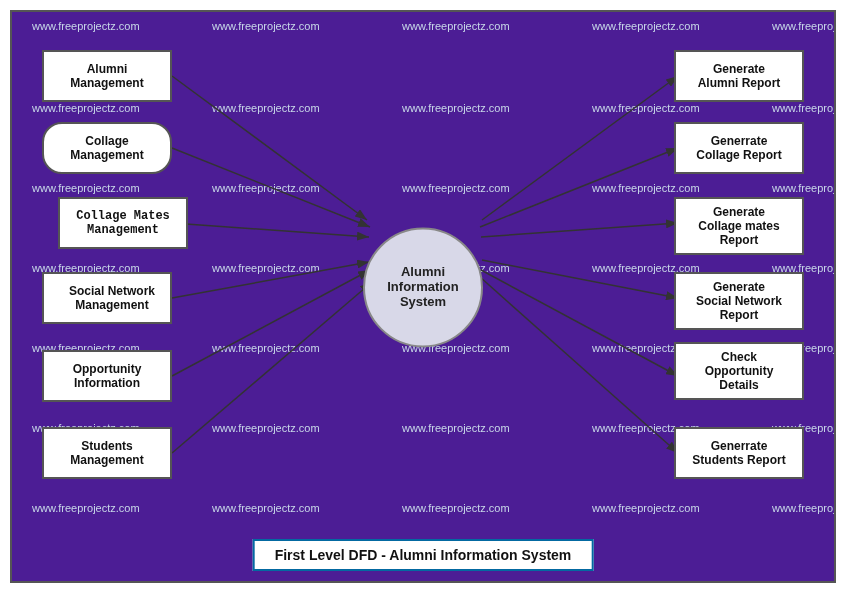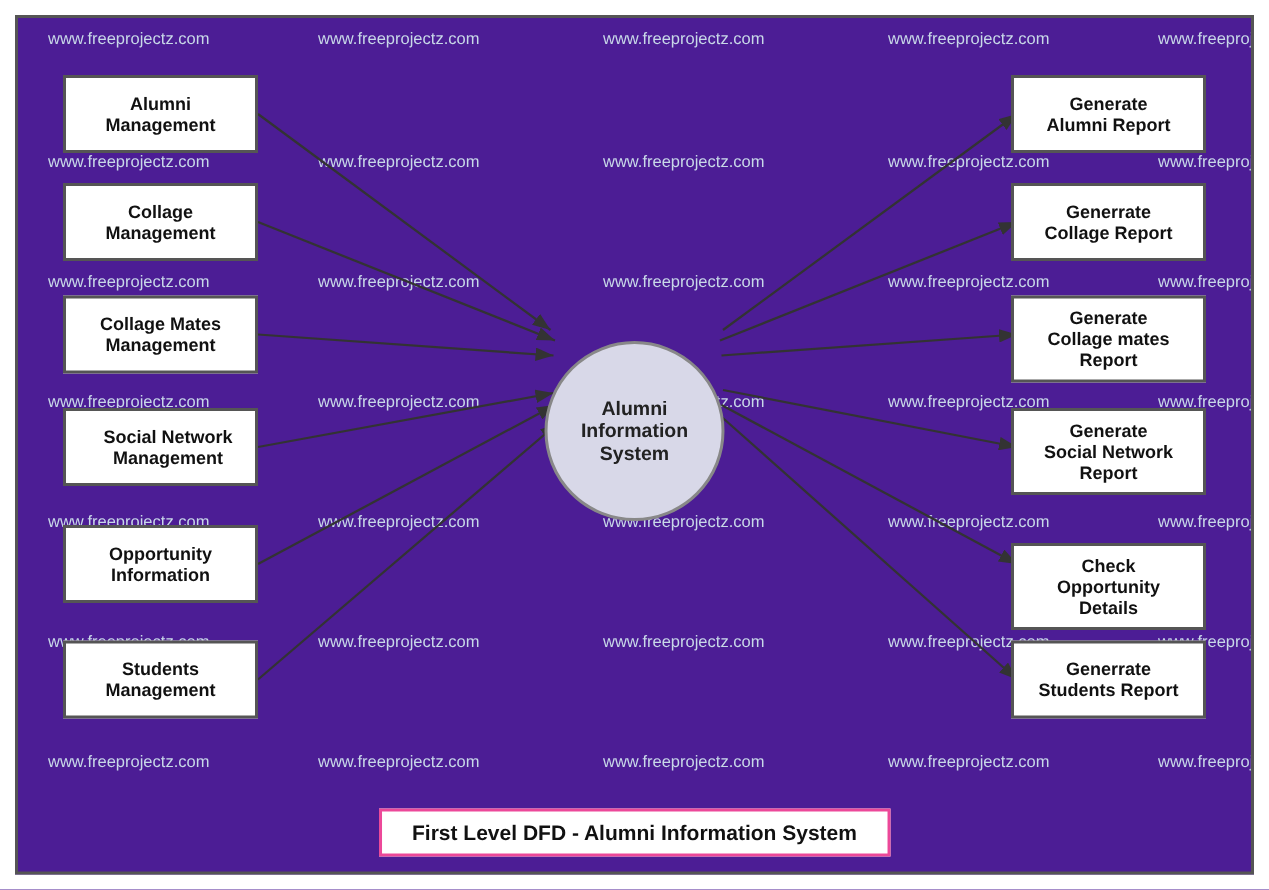--- a/index.html
+++ b/index.html
@@ -81,21 +81,21 @@
       height: 100%;
       z-index: 5;
     }
 
     
     .bottom-label {
       position: absolute;
       bottom: 10px;
       left: 50%;
       transform: translateX(-50%);
-      border: 2px solid #ec4899;
+      border: 2px solid #0369a1;
       padding: 6px 20px;
       font-size: 14px;
       font-weight: bold;
       color: #111;
       background: #fff;
       white-space: nowrap;
     }
 
     
     .wm-container {
@@ -158,26 +158,26 @@
 
   <div class="center-circle">
     <span>Alumni<br>Information<br>System</span>
   </div>
 
   <div class="box" style="left:30px; top:38px;">
     <span style="white-space:pre-line;">Alumni
 Management</span>
   </div>
 
-  <div class="box" style="left:30px; top:110px;">
+  <div class="box" style="left:30px; top:110px;border-radius:20px;">
     <span style="white-space:pre-line;">Collage
 Management</span>
   </div>
 
-  <div class="box" style="left:30px; top:185px;">
+  <div class="box" style="left:46px; top:185px;font-family:Liberation Mono, monospace;">
     <span style="white-space:pre-line;">Collage Mates
 Management</span>
   </div>
 
   <div class="box" style="left:30px; top:260px;">
     <span style="white-space:pre-line;margin-left:10px;">Social Network
 Management</span>
   </div>
 
   <div class="box" style="left:30px; top:338px;">
@@ -203,21 +203,21 @@
   <div class="box" style="right:30px; top:185px;">
     <span style="white-space:pre-line;">Generate
 Collage mates Report</span>
   </div>
 
   <div class="box" style="right:30px; top:260px;">
     <span style="white-space:pre-line;">Generate
 Social Network Report</span>
   </div>
 
-  <div class="box" style="right:30px; top:350px;">
+  <div class="box" style="right:30px; top:330px;">
     <span style="white-space:pre-line;">Check
 Opportunity Details</span>
   </div>
 
   <div class="box" style="right:30px; top:415px;">
     <span style="white-space:pre-line;">Generrate
 Students Report</span>
   </div>
 
   <svg class="arrows-svg">

